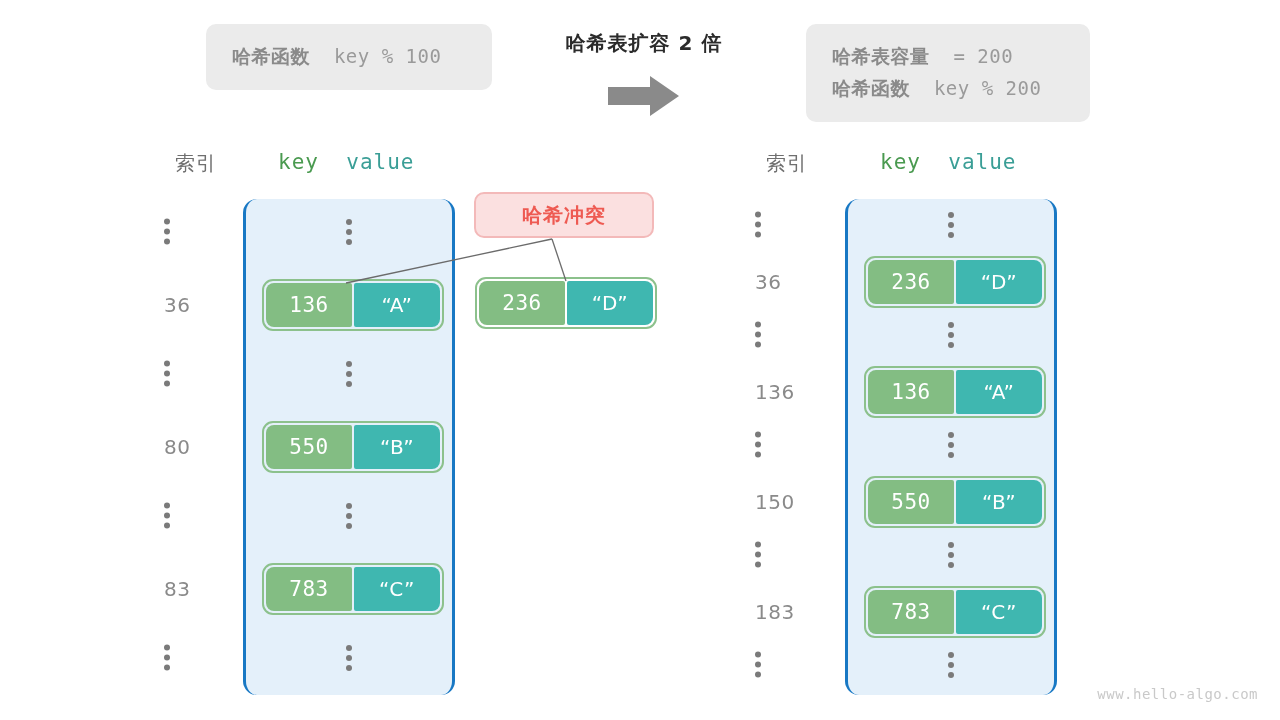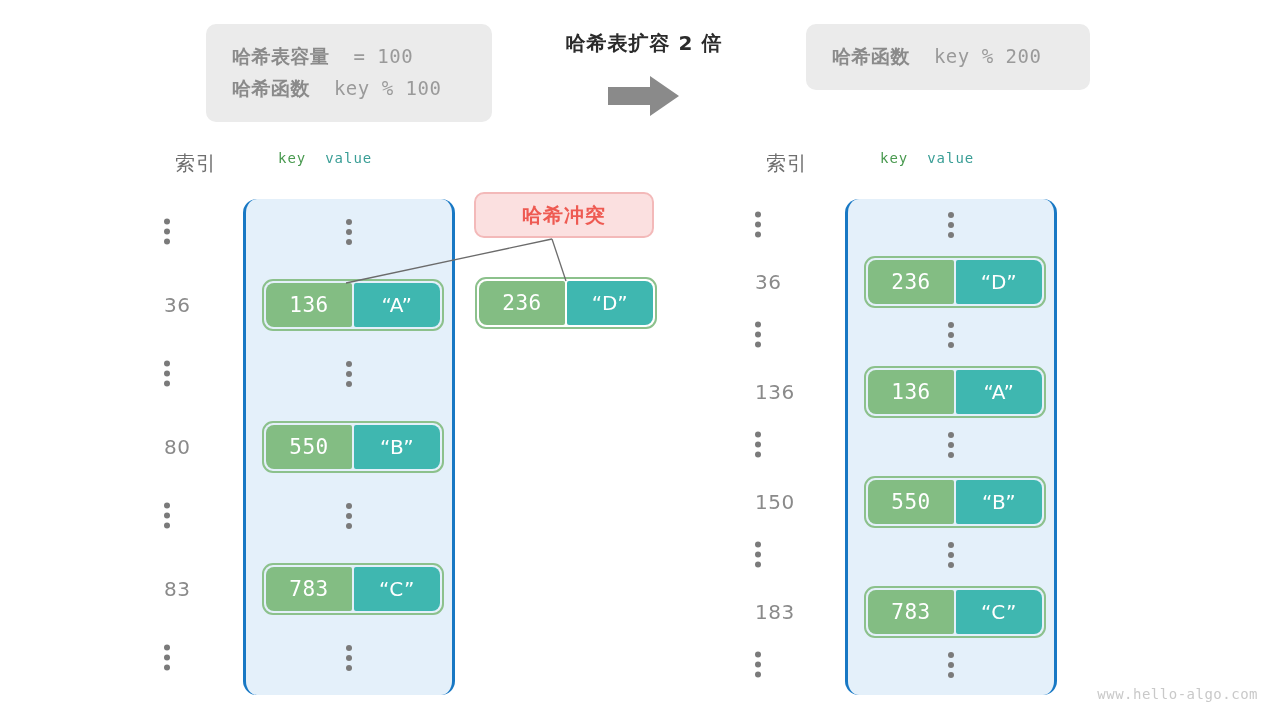--- a/index.html
+++ b/index.html
@@ -69,21 +69,21 @@
   
   .hdr-index {
     position: absolute;
     font-size: 20px;
     color: #6f6f6f;
     letter-spacing: 1px;
   }
   .hdr-kv {
     position: absolute;
     font-family: "DejaVu Sans Mono", "Liberation Mono", monospace;
-    font-size: 14px;
+    font-size: 21px;
     letter-spacing: 1px;
     white-space: pre;
   }
   .hdr-kv .k { color: #4a9a50; }
   .hdr-kv .v { color: #3a9e96; }
 
   #hdr-index-left  { left: 175px; top: 150px; }
   #hdr-kv-left     { left: 278px; top: 150px; }
   #hdr-index-right { left: 766px; top: 150px; }
   #hdr-kv-right    { left: 880px; top: 150px; }
@@ -205,32 +205,32 @@
     font-family: "DejaVu Sans Mono", "Liberation Mono", monospace;
     font-size: 14px;
     color: #c9c9c9;
     letter-spacing: 0.5px;
   }
 </style>
 </head>
 <body>
 
 <div class="info-box" id="info-left">
-  <div class="info-line"><span class="cjk">哈希表容量</span>  <span class="mono-val">= 100</span></div>
   <div class="info-line"><span class="cjk">哈希函数</span>  <span class="mono-val">key % 100</span></div>
 </div>
 
 <div id="center-title">哈希表扩容 2 倍</div>
 <div id="arrow-wrap">
   <svg width="72" height="44" viewBox="0 0 72 44">
     <path d="M0,13 L42,13 L42,2 L71,22 L42,42 L42,31 L0,31 Z" fill="#8a8a8a"></path>
   </svg>
 </div>
 
 <div class="info-box" id="info-right">
+  <div class="info-line"><span class="cjk">哈希表容量</span>  <span class="mono-val">= 200</span></div>
   <div class="info-line"><span class="cjk">哈希函数</span>  <span class="mono-val">key % 200</span></div>
 </div>
 
 <div class="hdr-index" id="hdr-index-left">索引</div>
 <div class="hdr-kv" id="hdr-kv-left"><span class="k">key</span>  <span class="v">value</span></div>
 
 <div class="hdr-index" id="hdr-index-right">索引</div>
 <div class="hdr-kv" id="hdr-kv-right"><span class="k">key</span>  <span class="v">value</span></div>
 
 <div class="bucket" id="bucket-left"></div>

